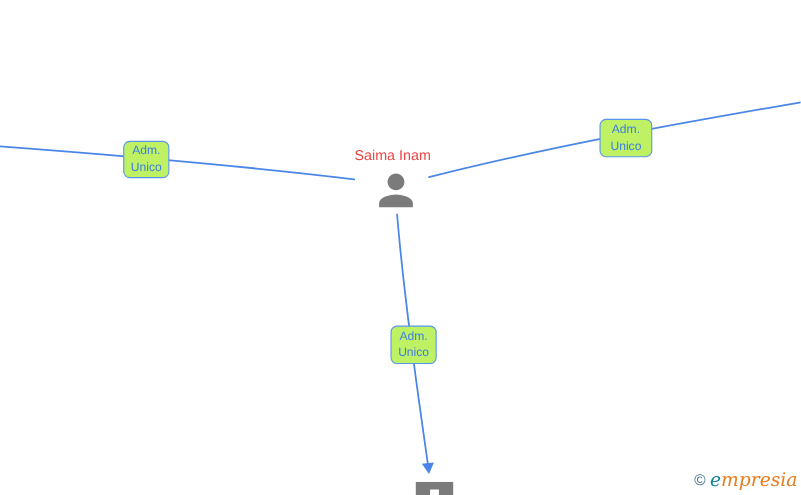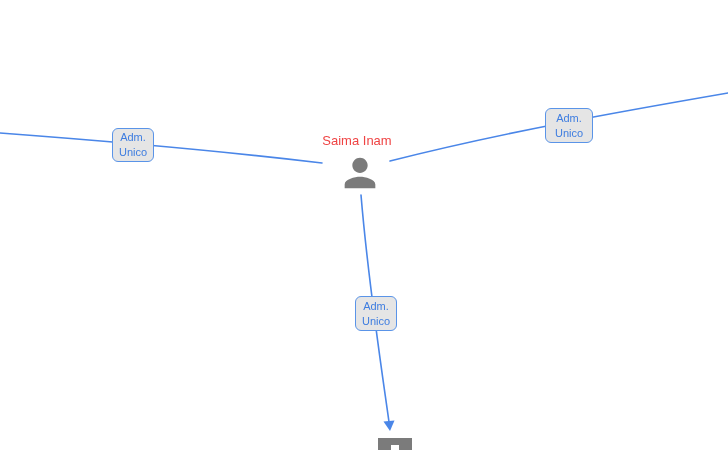--- a/index.html
+++ b/index.html
@@ -30,21 +30,21 @@
     text-align: center;
     font-size: 13px;
     color: #ef4444;
   }
   .node-icon { position: absolute; cursor: pointer; }
   .person-icon { left: 337px; top: 150px; }
   .company-icon { left: 377px; top: 438px; }
   .edge-label {
     position: absolute;
     box-sizing: border-box;
-    background: #e5e5e5;
+    background: #bef264;
     border: 1.5px solid #5a94e8;
     border-radius: 6px;
     color: #3e7de0;
     font-size: 11px;
     line-height: 15px;
     display: flex;
     flex-direction: column;
     align-items: center;
     justify-content: center;
     text-align: center;
@@ -104,14 +104,17 @@
   <div class="edge-label edge-label-bottom">
     <span>Adm.</span>
     <span>Unico</span>
   </div>
 
   <svg class="node-icon company-icon" width="36" height="13" viewBox="0 0 36 13" xmlns="http://www.w3.org/2000/svg">
     <rect x="1" y="0" width="34" height="13" fill="#7b7b7b"></rect>
     <rect x="14" y="7" width="8" height="6" fill="#ffffff"></rect>
   </svg>
 
+  <div class="watermark">
+    <span class="wm-copy">©</span><span class="wm-initial">e</span><span class="wm-rest">mpresia</span>
+  </div>
 
 </div>
 
 </body></html>

